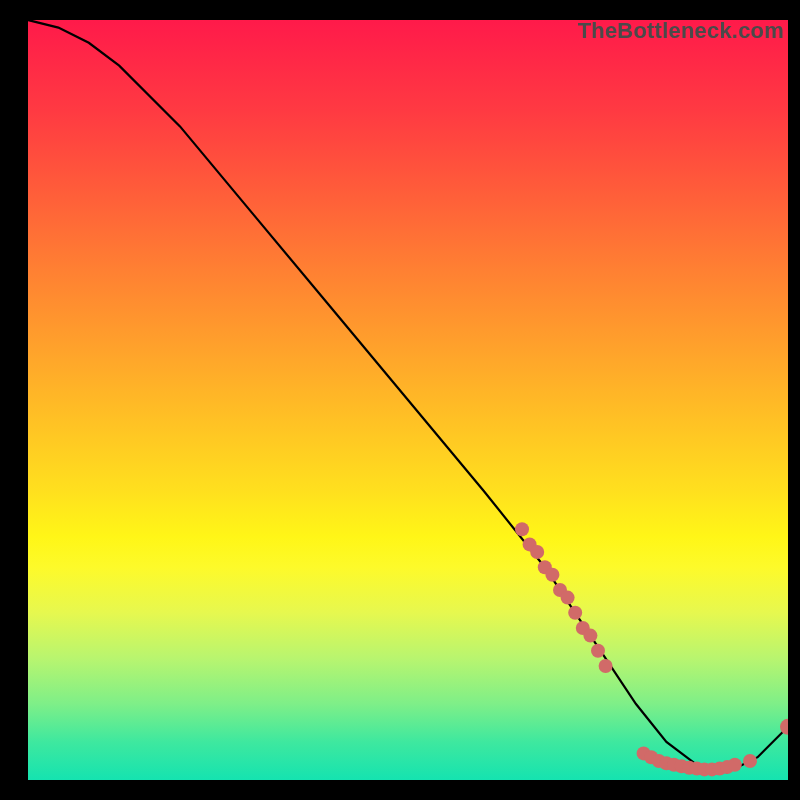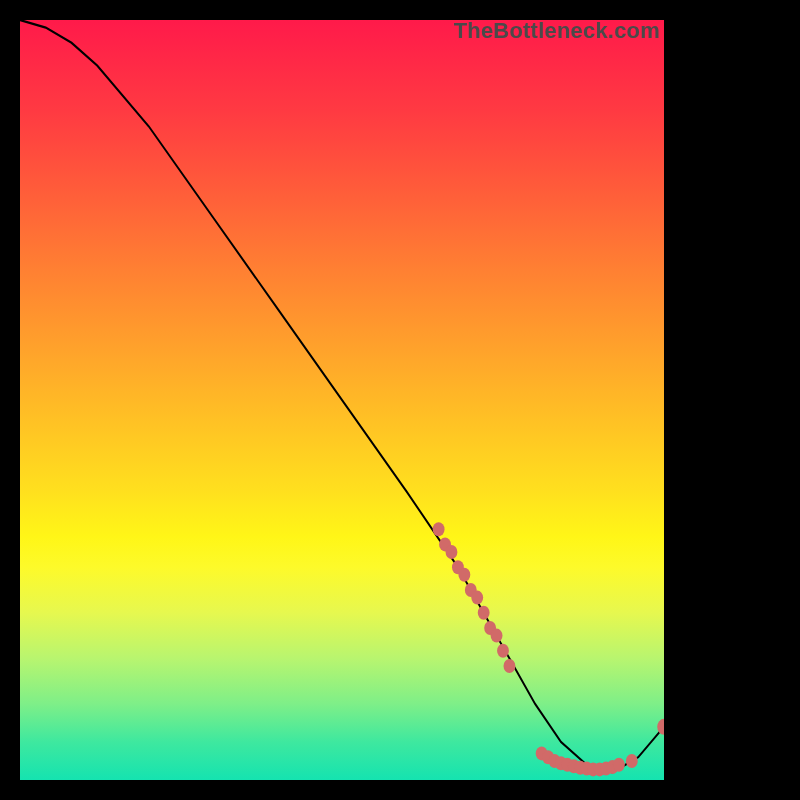--- a/index.html
+++ b/index.html
@@ -5,23 +5,23 @@
   * { margin: 0; padding: 0; box-sizing: border-box; }
   html, body { width: 800px; height: 800px; overflow: hidden; background: #000; }
   .stage {
     position: relative;
     width: 800px;
     height: 800px;
     background: #000;
   }
   .plot {
     position: absolute;
-    left: 20px;
+    left: 28px;
     top: 20px;
-    width: 644px;
+    width: 760px;
     height: 760px;
   }
   .gradient {
     position: absolute;
     inset: 0;
     background: linear-gradient(
       to bottom,
       #ff1a4a 0%,
       #ff3a42 12%,
       #ff5b3a 22%,

